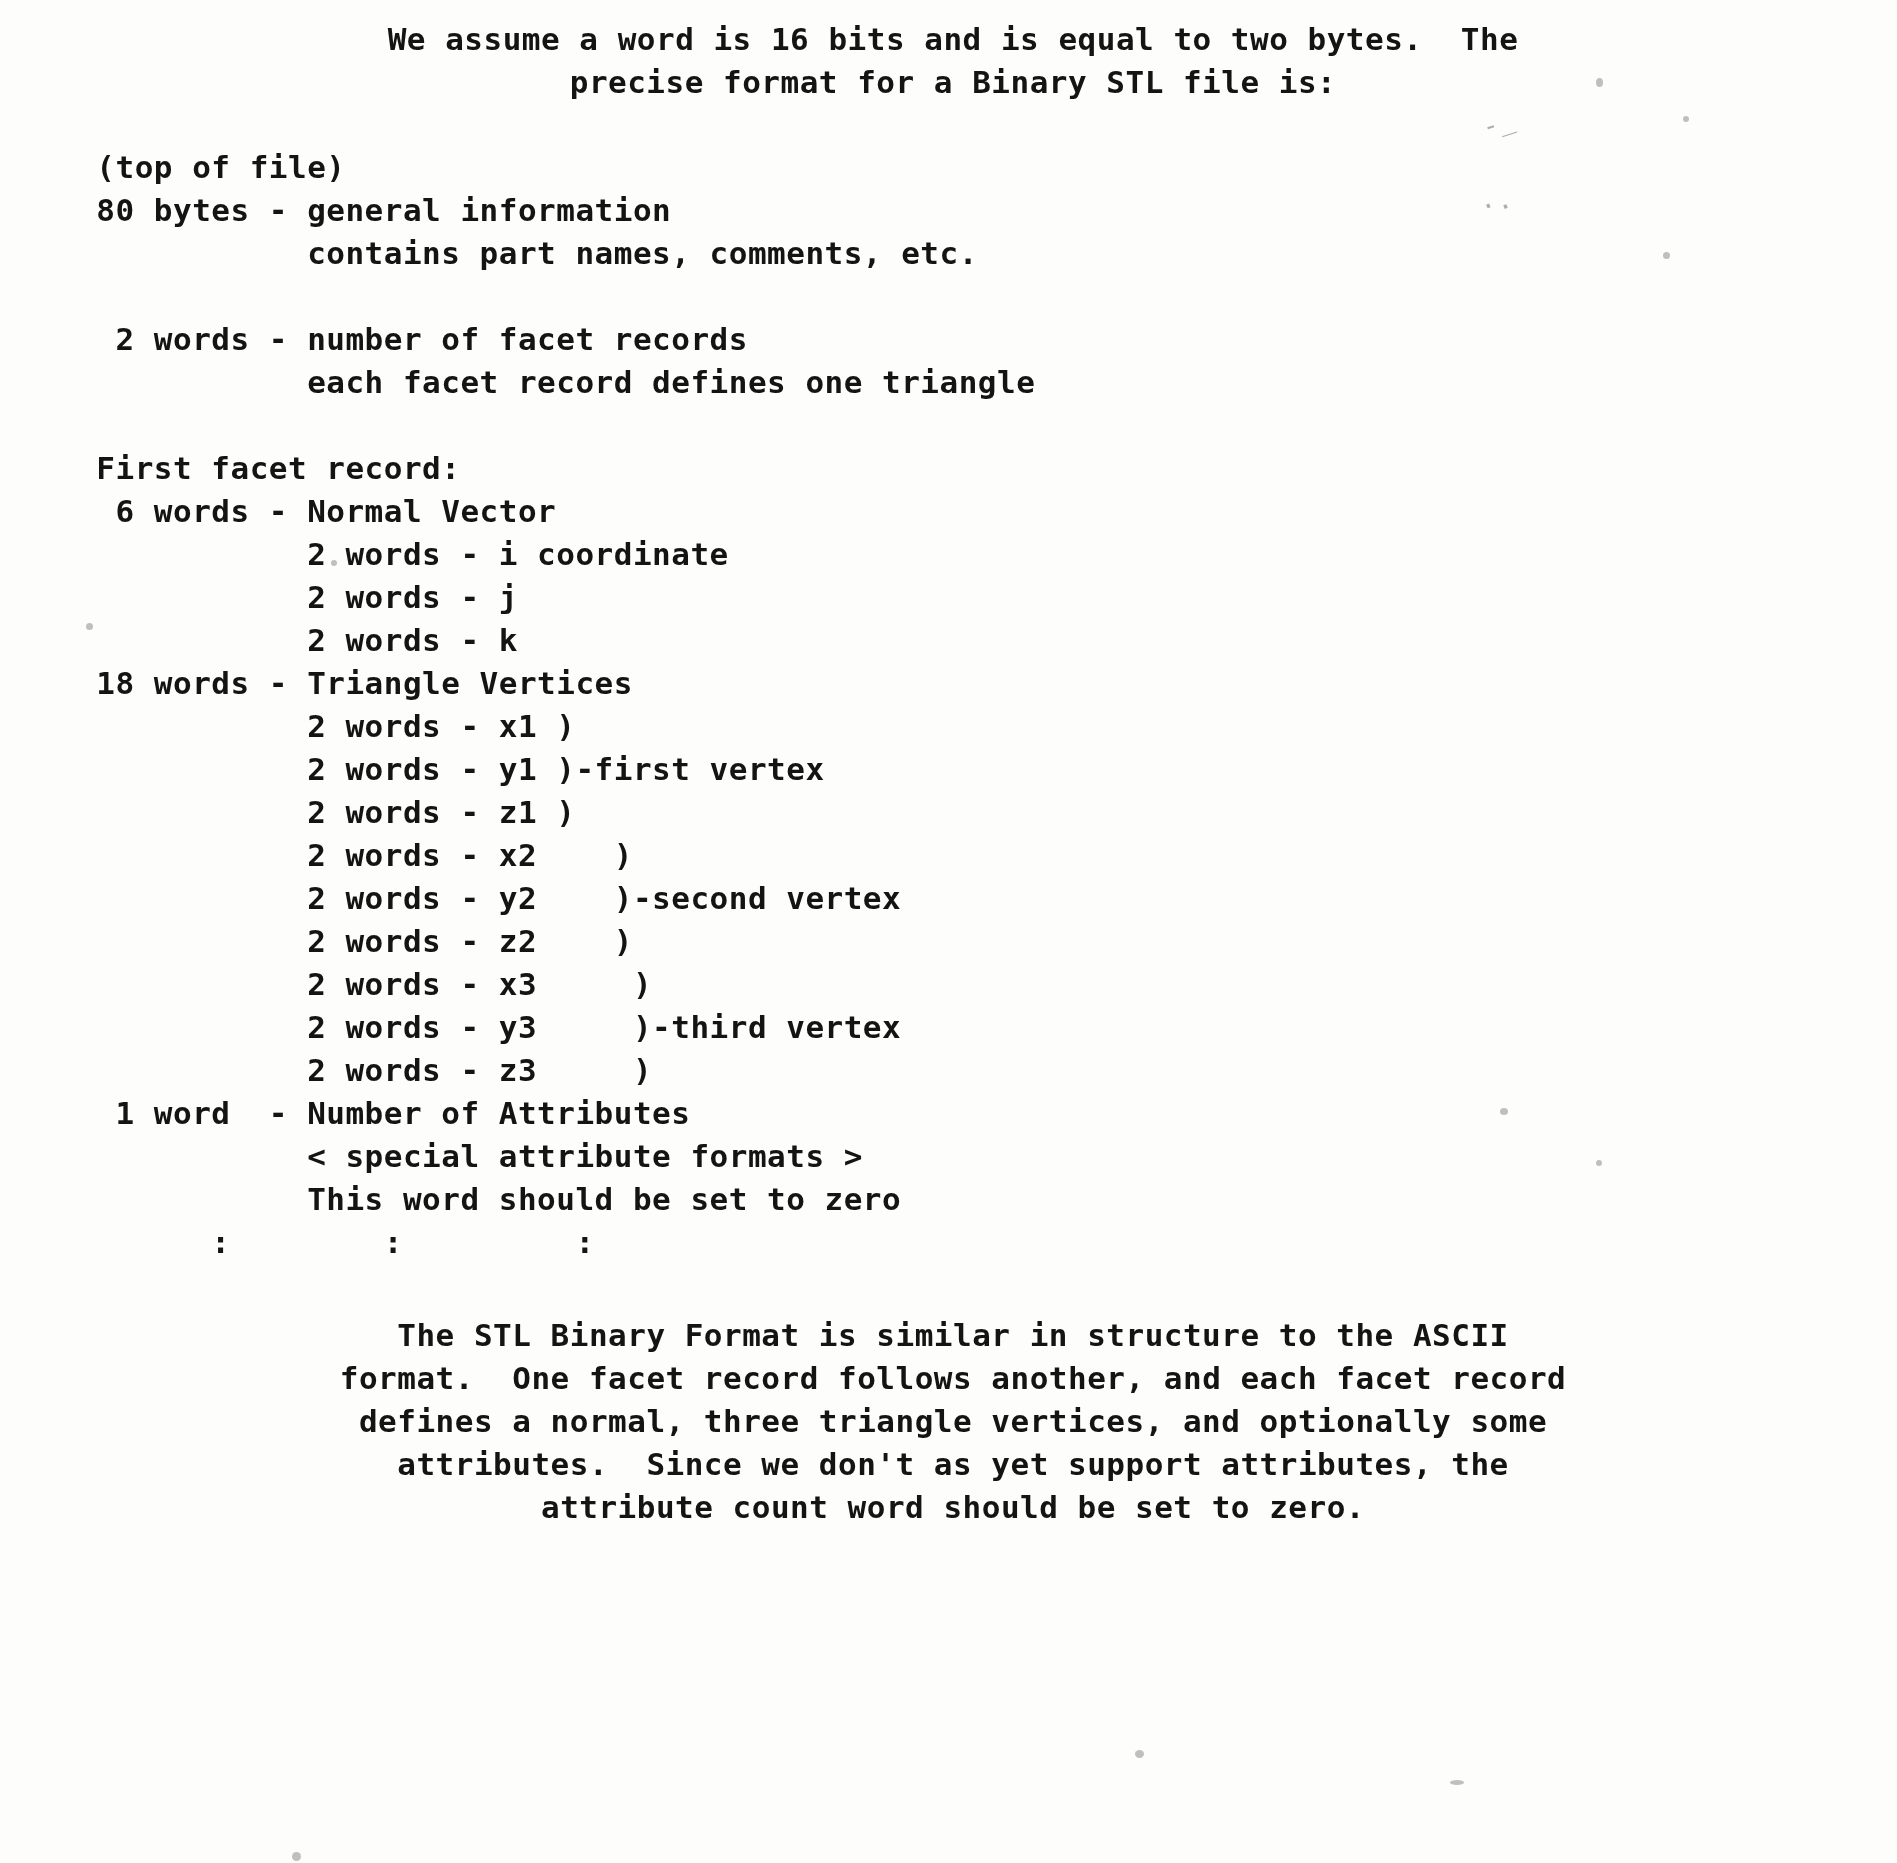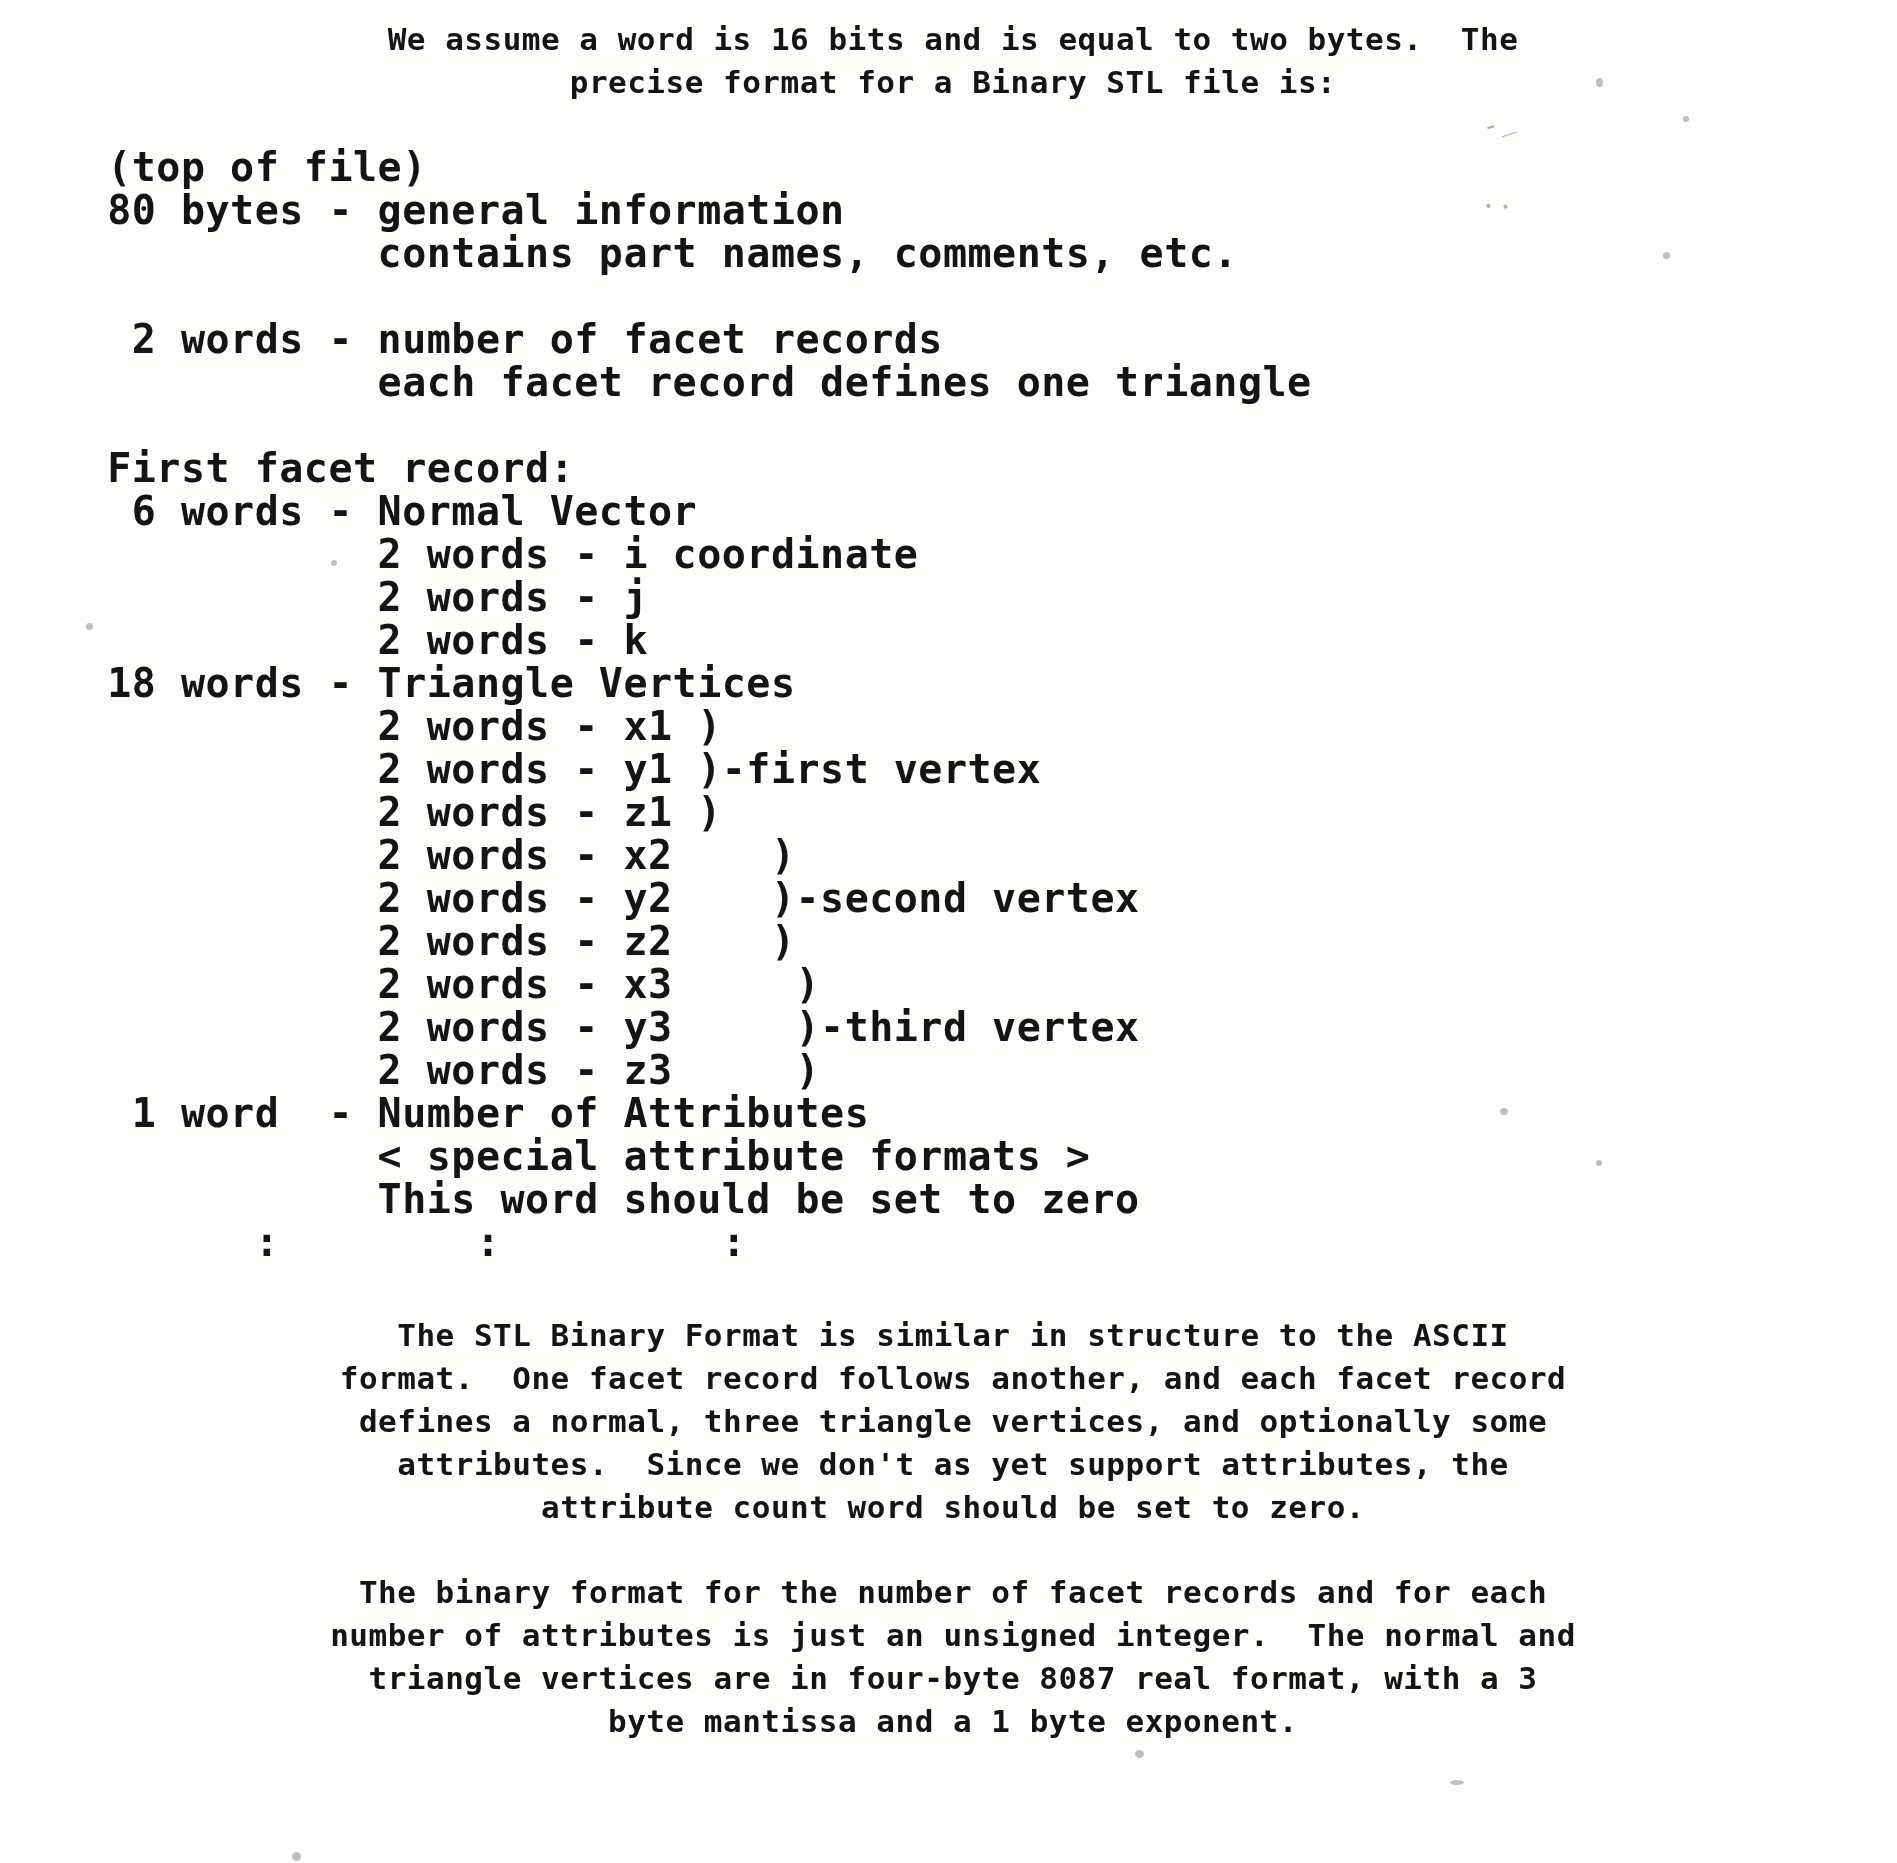--- a/index.html
+++ b/index.html
@@ -29,21 +29,21 @@
   .para {
     font-size: 31px;
     line-height: 43px;
     letter-spacing: 0.5px;
     white-space: pre;
     font-weight: 700;
     color: #141414;
     text-align: center;
   }
   .block {
-    font-size: 40px;
+    font-size: 31px;
     line-height: 43px;
     letter-spacing: 0.5px;
     white-space: pre;
     font-weight: 700;
     color: #141414;
   }
   .spacer-md { height: 42px; }
   .spacer-lg { height: 50px; }
 
   
@@ -103,24 +103,20 @@
     <div class="spacer-lg"></div>
 
     <div class="para">The STL Binary Format is similar in structure to the ASCII
 format.  One facet record follows another, and each facet record
 defines a normal, three triangle vertices, and optionally some
 attributes.  Since we don't as yet support attributes, the
 attribute count word should be set to zero.</div>
 
     <div class="spacer-md"></div>
 
-    <div class="para">The binary format for the number of facet records and for each
-number of attributes is just an unsigned integer.  The normal and
-triangle vertices are in four-byte 8087 real format, with a 3
-byte mantissa and a 1 byte exponent.</div>
 
   </div>
 
   <div class="smudge" style="left:1482px; top:108px; transform:rotate(-18deg);">-_</div>
   <div class="smudge" style="left:1480px; top:188px; transform:rotate(-22deg);">·.</div>
   <div class="speck" style="left:1596px; top:78px; width:7px; height:9px;"></div>
   <div class="speck" style="left:1683px; top:116px; width:6px; height:6px;"></div>
   <div class="speck" style="left:1663px; top:252px; width:7px; height:7px;"></div>
   <div class="speck" style="left:86px; top:623px; width:7px; height:7px;"></div>
   <div class="speck" style="left:331px; top:560px; width:6px; height:6px;"></div>

